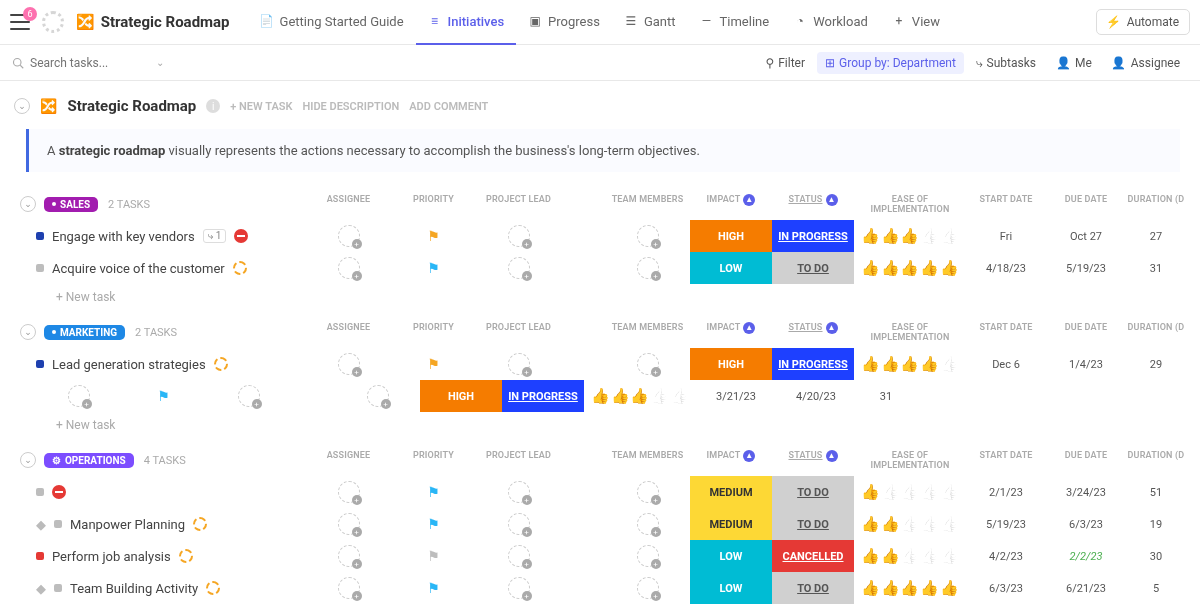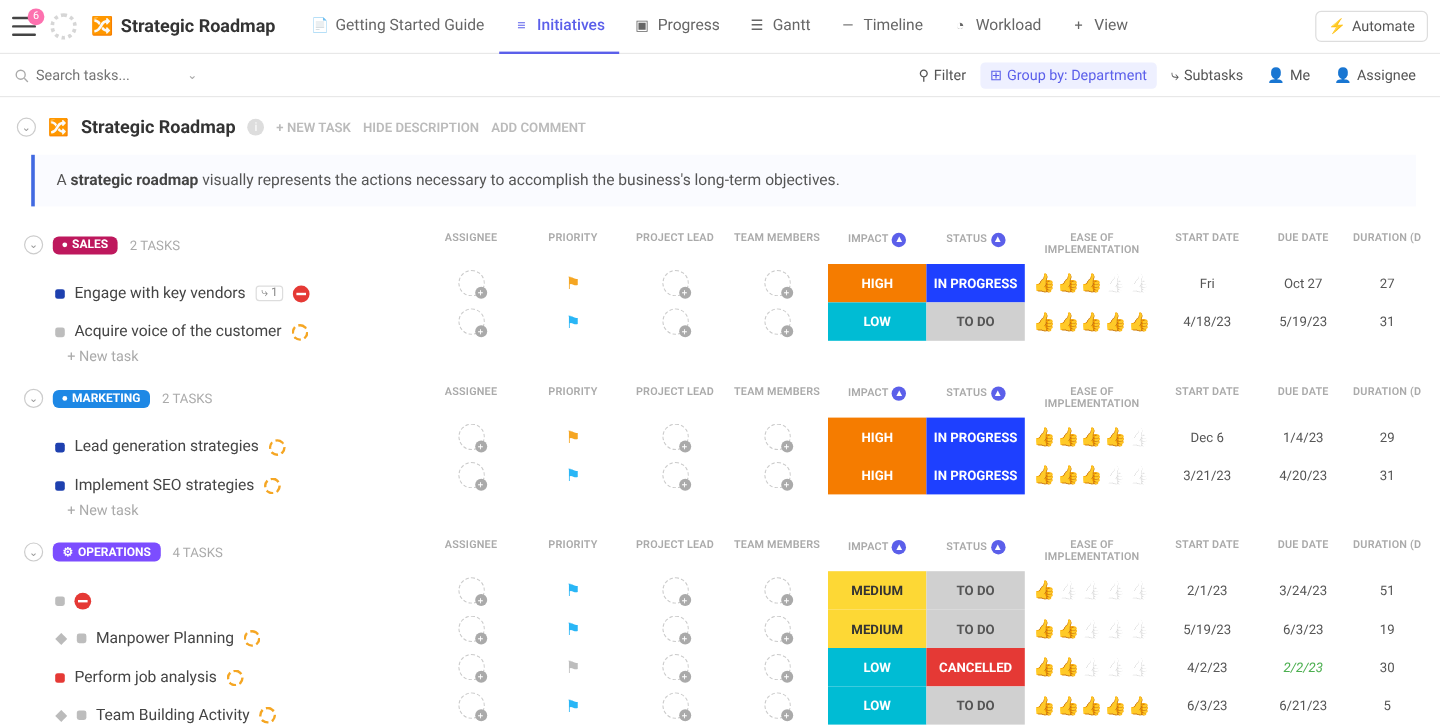--- a/index.html
+++ b/index.html
@@ -29,41 +29,41 @@
   .info-dot { width: 14px; height: 14px; background: #ddd; border-radius: 50%; color: #fff; font-size: 10px; display:flex; align-items:center; justify-content:center;}
   .head-link { color: #bbb; font-size: 11px; font-weight: 600; }
   .desc-box { margin: 10px 20px 18px 26px; border-left: 3px solid #4169e1; padding: 14px 18px; background: #fafbff; color: #555; font-size: 13px; }
   .desc-box b { color: #444; }
   .group-header { display: flex; align-items: center; padding: 4px 14px 6px 20px; }
   .grp-pill { border-radius: 5px; padding: 2px 8px; color: #fff; font-size: 10px; font-weight: 700; display:flex; align-items:center; gap:4px;}
   .grp-pill .dot { width:4px;height:4px;background:#fff;border-radius:50%;}
   .grp-count { color: #aaa; font-size: 11px; margin-left: 10px; }
   .col-hdrs { display: flex; margin-left: auto; }
   .colh { text-align: center; color: #aaa; font-size: 9px; font-weight: 600; letter-spacing: 0.02em; }
-  .row { display: flex; align-items: flex-end; padding: 0 14px 0 46px; height: 32px; gap: 20px; }
+  .row { display: flex; align-items: center; padding: 0 14px 0 36px; height: 32px; gap: 20px; }
   .tname { display: flex; align-items: center; gap: 8px; width: 318px; font-size: 13px; color: #444; }
   .sq { width: 8px; height: 8px; border-radius: 2px; flex-shrink: 0; }
   .subbadge { border:1px solid #ddd; border-radius:3px; font-size:10px; padding:0 4px; color:#888; display:flex; align-items:center; gap:2px;}
   .stop { width:14px;height:14px;background:#e53935;border-radius:50%;position:relative;}
   .stop:after{content:"";position:absolute;left:3px;right:3px;top:6px;height:2px;background:#fff;}
   .progress-dot{width:14px;height:14px;border:2px dashed #f5a623;border-radius:50%;}
   .cells { display: flex; }
   .cell { display: flex; align-items: center; justify-content: center; }
   .avatar-empty { width: 22px; height: 22px; border: 1px dashed #ccc; border-radius: 50%; position: relative; }
   .avatar-empty:after { content: "+"; position: absolute; right: -3px; bottom: -3px; width: 10px; height: 10px; background: #aaa; color: #fff; border-radius: 50%; font-size: 8px; display:flex;align-items:center;justify-content:center;}
   .flag { font-size: 14px; }
   .impact-cell, .status-cell { height: 32px; display:flex;align-items:center;justify-content:center;font-size:11px;font-weight:700;color:#fff;}
   .thumbs { display:flex;gap:1px;font-size:15px;justify-content:center;}
   .thumb-off { filter: grayscale(1) brightness(1.4) opacity(0.45); }
   .date { text-align:center;font-size:11px;color:#555;}
   .date.green { color:#4caf50;font-style:italic;}
   .new-task { padding: 6px 14px 14px 56px; color:#aaa;font-size:12px;cursor:pointer;}
   
-  .c-assignee{width:85px;} .c-priority{width:85px;} .c-lead{width:85px;} .c-team{width:85px;}
-  .c-impact{width:82px;} .c-status{width:82px;} .c-ease{width:112px;} .c-start{width:80px;} .c-due{width:80px;} .c-dur{width:60px;}
+  .c-assignee{width:85px;} .c-priority{width:85px;} .c-lead{width:85px;} .c-team{width:85px;margin-left:44px;}
+  .c-impact{width:82px;} .c-status{width:82px;text-decoration:underline;} .c-ease{width:112px;} .c-start{width:80px;} .c-due{width:80px;} .c-dur{width:60px;}
 </style>
 </head>
 <body>
 
 <div class="topbar">
   <div class="ham">
     <div></div>
       <div></div>
       <div></div>
     <div class="badge">6</div>
@@ -150,21 +150,21 @@
   <span class="head-link">ADD COMMENT</span>
 </div>
 
 <div class="desc-box">
   <span>A </span><b>strategic roadmap</b><span> visually represents the actions necessary to accomplish the business's long-term objectives.</span>
 </div>
 
 <div id="groups">
     <div class="group-header">
     <div class="collapse-circle">⌄</div>
-    <div class="grp-pill" style="background:#be185d;margin-left:8px;">
+    <div class="grp-pill" style="background:#a21caf;margin-left:8px;">
       <span class="dot"></span>SALES
     </div>
     <span class="grp-count">2 TASKS</span>
     <div class="col-hdrs">
         <div class="colh c-assignee">ASSIGNEE</div>
         <div class="colh c-priority">PRIORITY</div>
         <div class="colh c-lead">PROJECT LEAD</div>
         <div class="colh c-team">TEAM MEMBERS</div>
         <div class="colh c-impact">IMPACT<span style="display:inline-block;width:12px;height:12px;background:#5b5fea;border-radius:50%;color:#fff;font-size:8px;line-height:12px;margin-left:3px;">▲</span></div>
         <div class="colh c-status">STATUS<span style="display:inline-block;width:12px;height:12px;background:#5b5fea;border-radius:50%;color:#fff;font-size:8px;line-height:12px;margin-left:3px;">▲</span></div>
@@ -294,27 +294,20 @@
           <span class="">👍</span>
           <span class="">👍</span>
           <span class="thumb-off">👍</span>
         </div>
         <div class="cell c-start date">Dec 6</div>
         <div class="cell c-due date ">1/4/23</div>
         <div class="cell c-dur date">29</div>
       </div>
     </div>
     <div class="row">
-      <div class="tname">
-
-        <span class="sq" style="background:#1e40af;"></span>
-        <span>Implement SEO strategies</span>
-
-        <span class="progress-dot"></span>
-      </div>
       <div class="cells">
         <div class="cell c-assignee">
           <div class="avatar-empty"></div>
         </div>
         <div class="cell c-priority">
           <span class="flag" style="color:#29b6f6;">⚑</span>
         </div>
         <div class="cell c-lead">
           <div class="avatar-empty"></div>
         </div>

